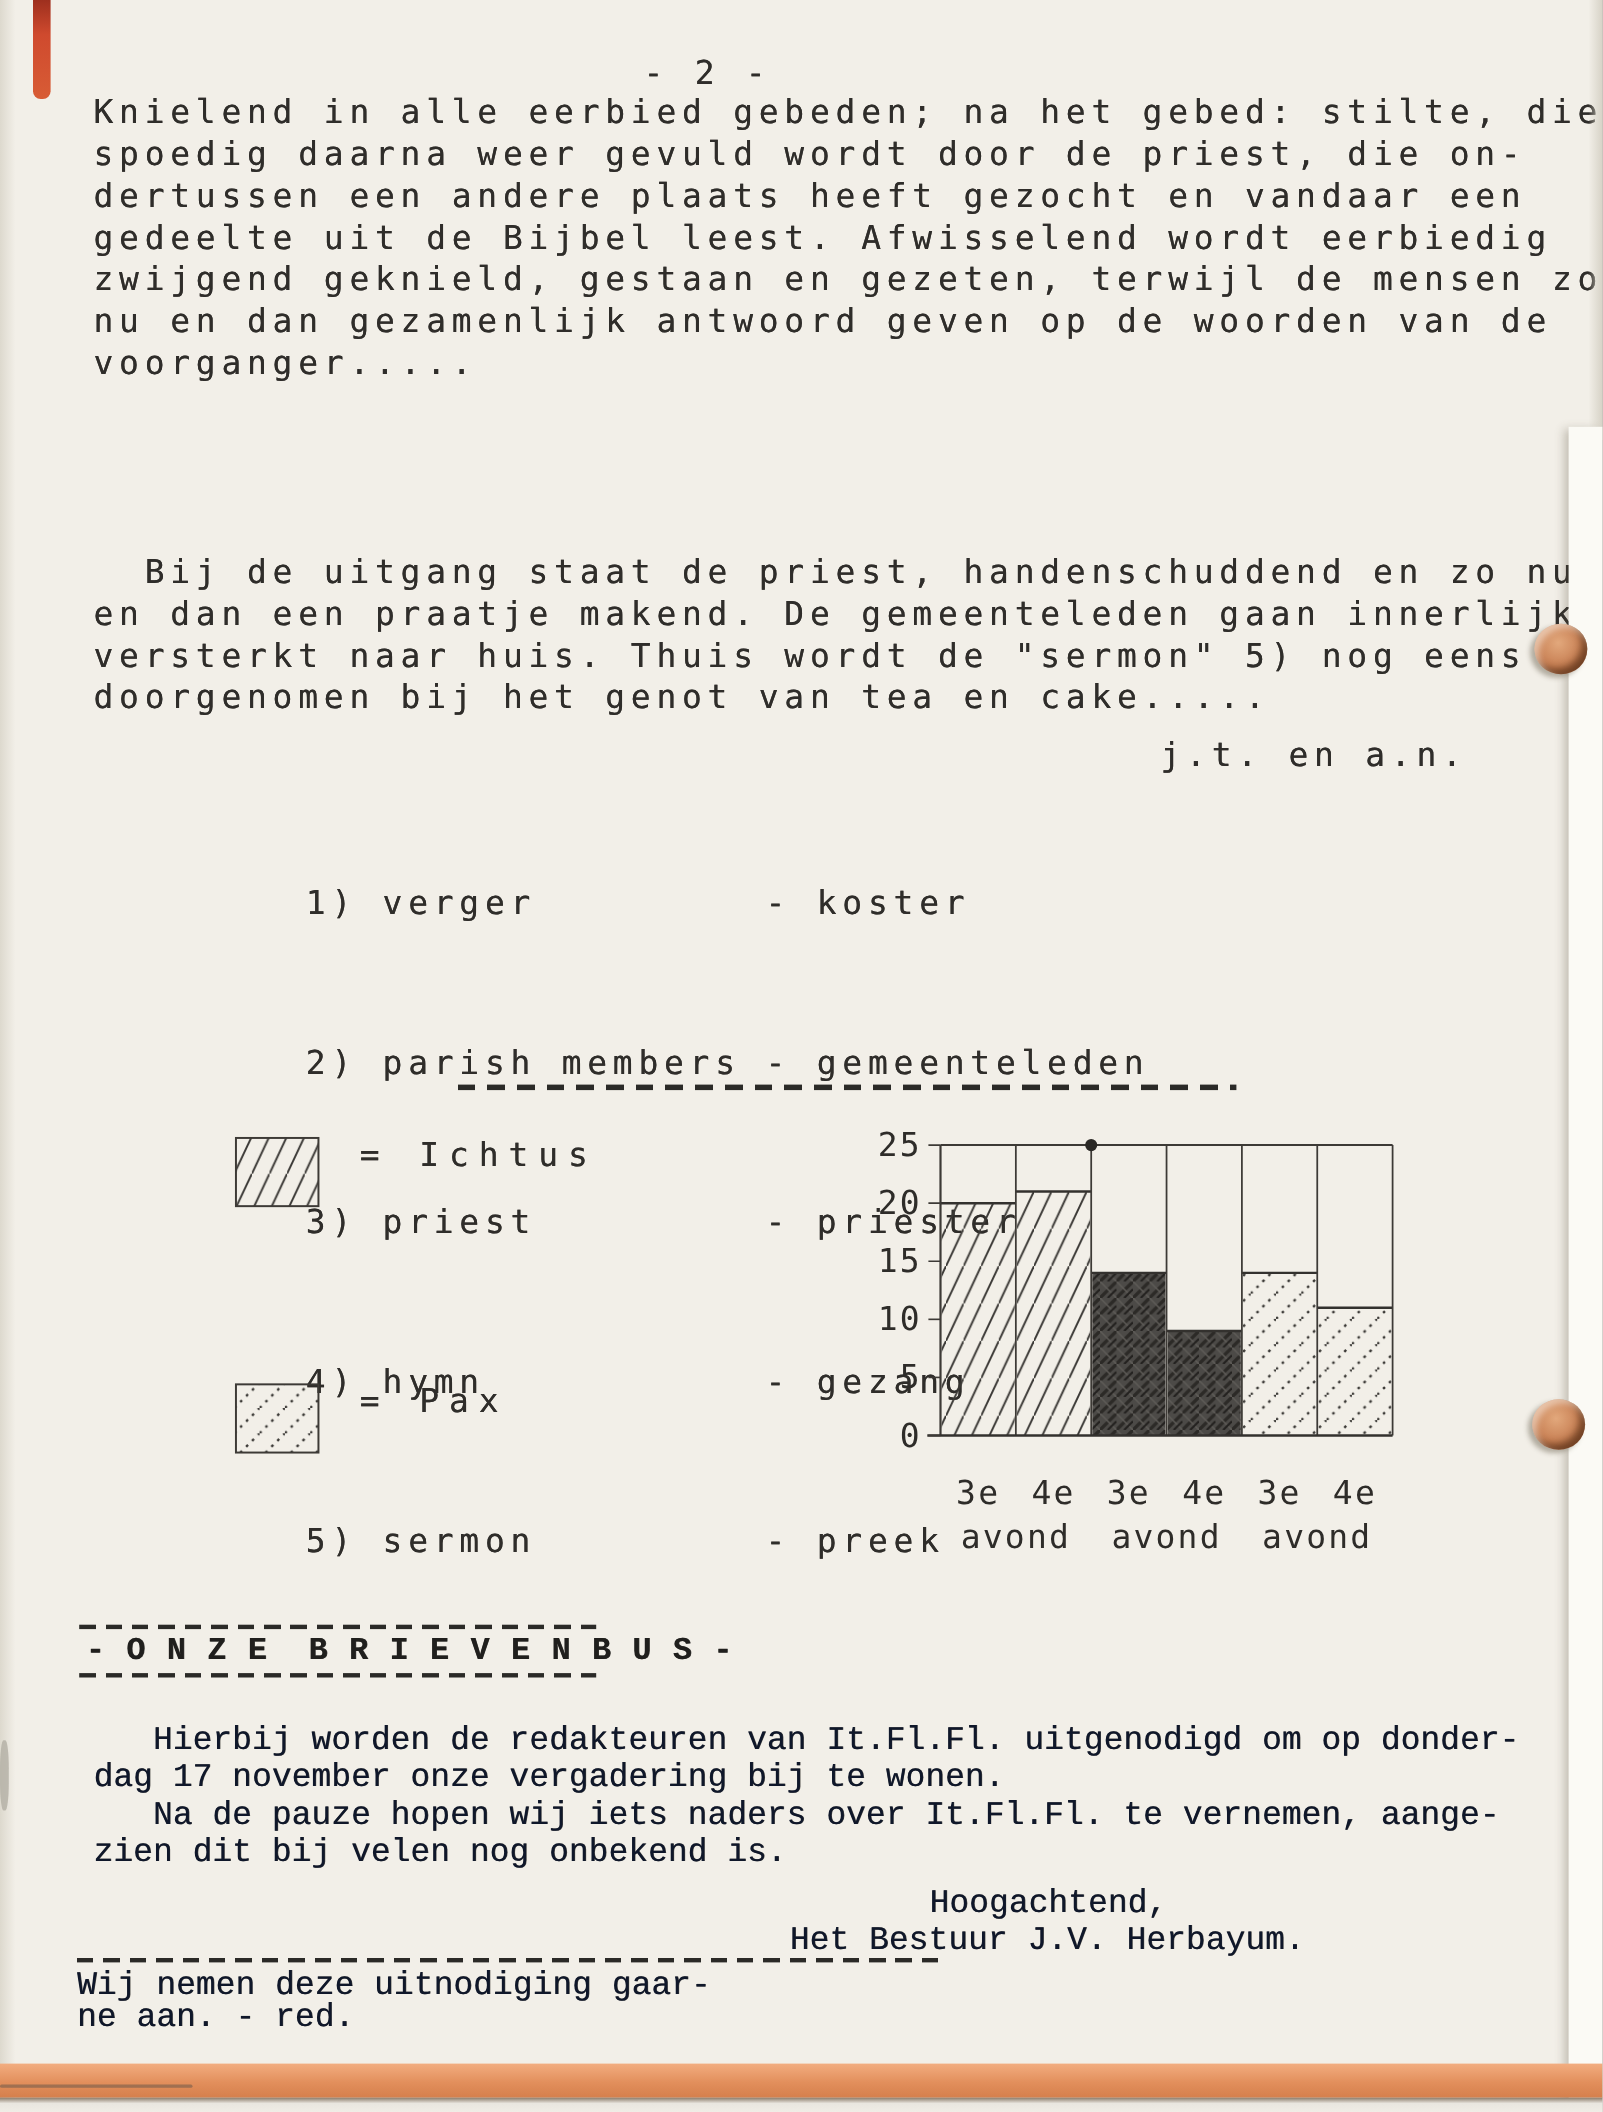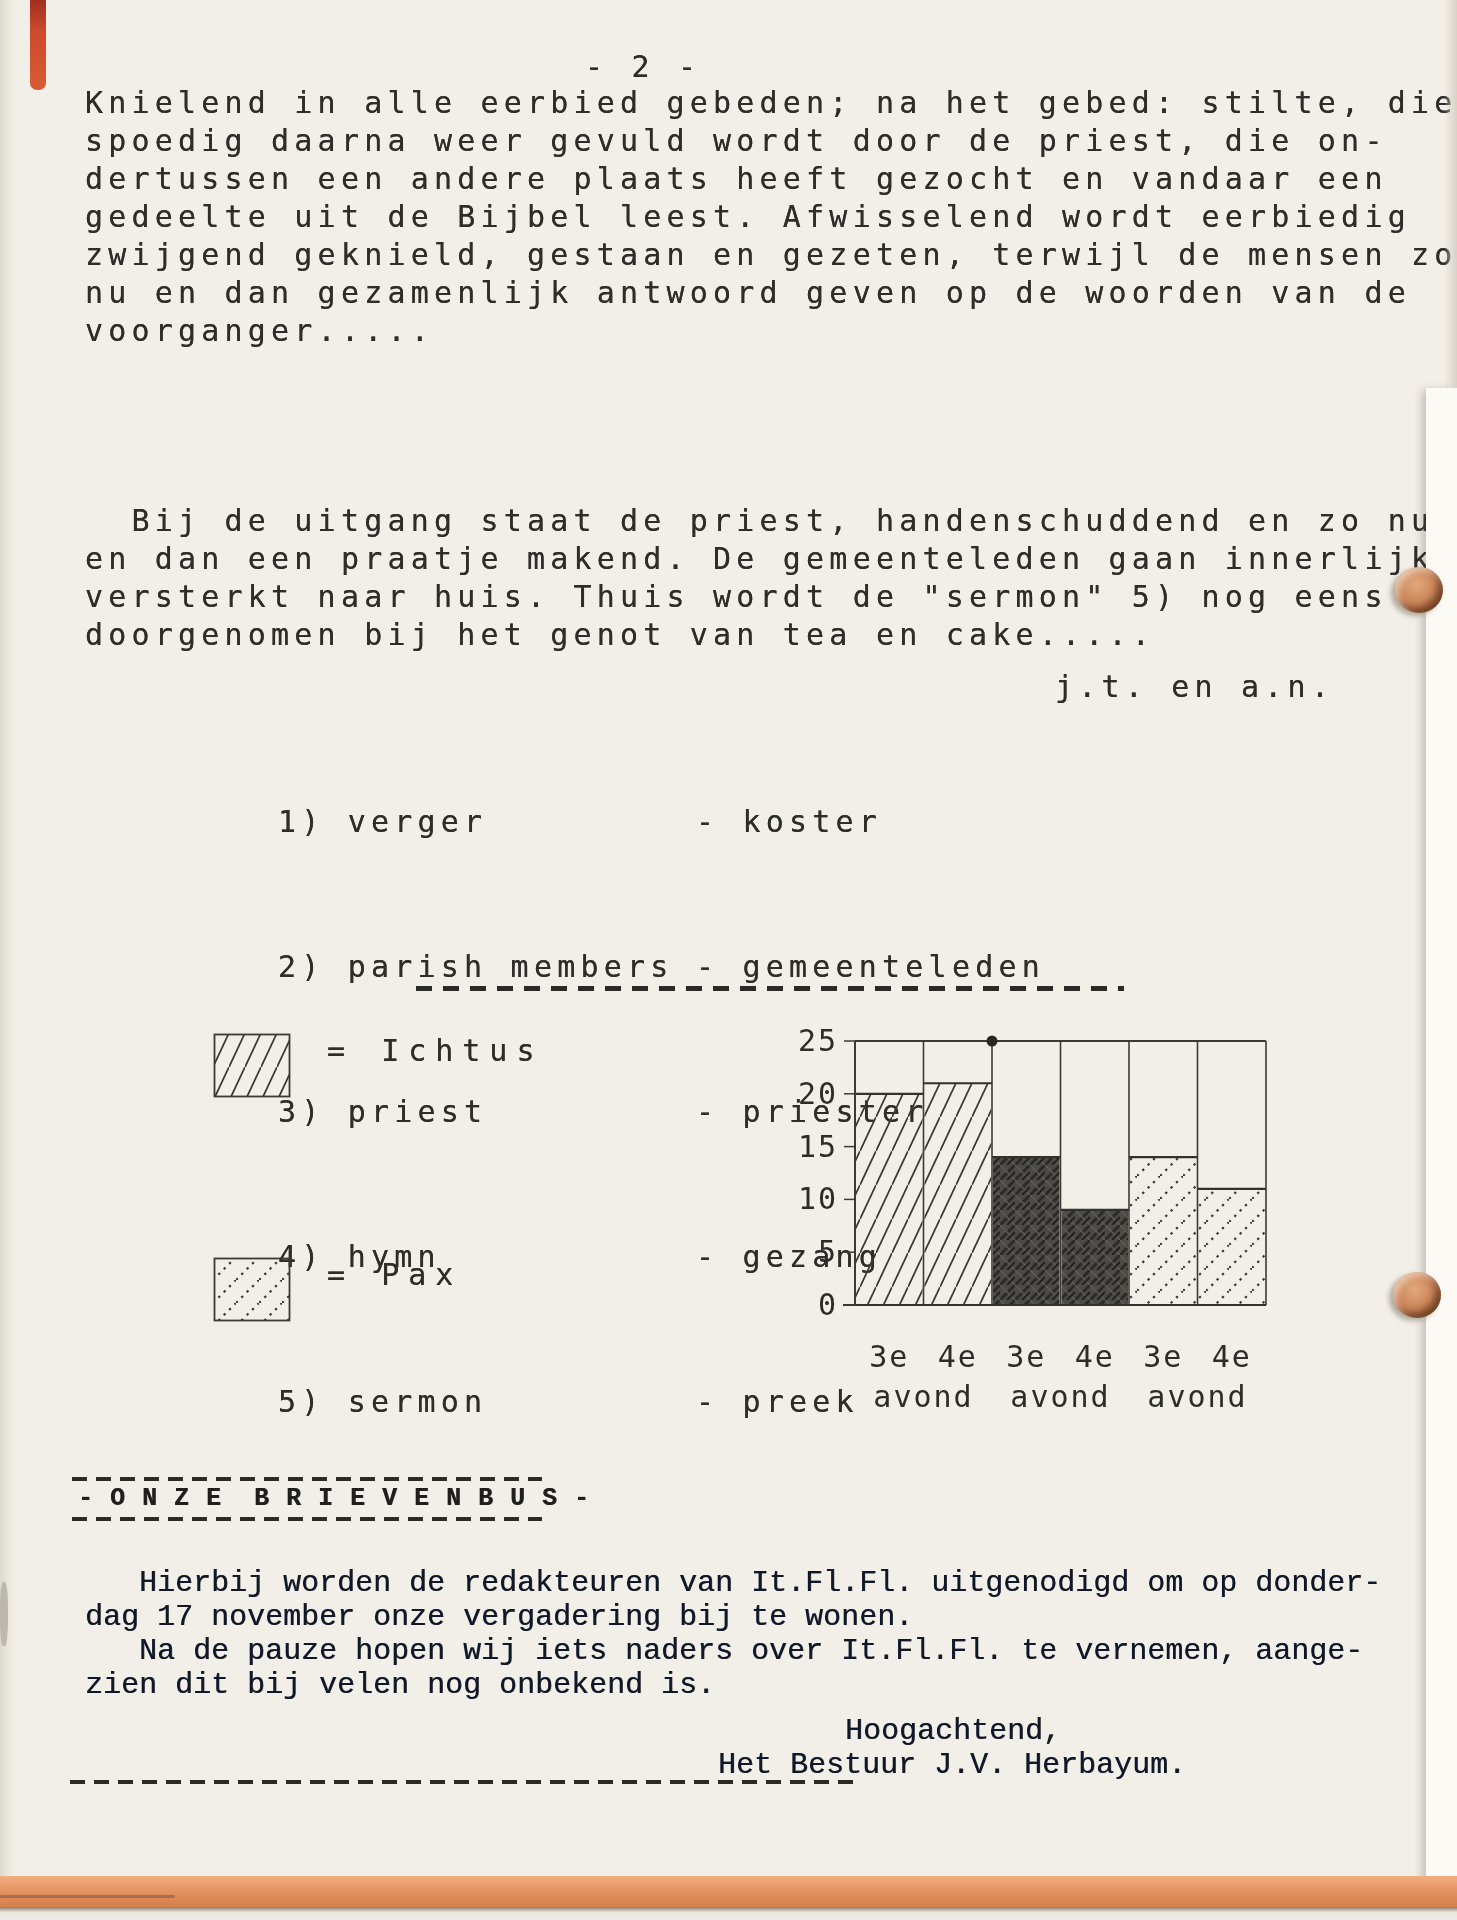--- a/index.html
+++ b/index.html
@@ -26,21 +26,21 @@
   .dashline{
     height:4px;
     background:repeating-linear-gradient(90deg,#2b2a27 0 15px,rgba(0,0,0,0) 15px 24px);
   }
   .chart-title-underline{
     height:5px;
     background:repeating-linear-gradient(90deg,#2b2a27 0 16px,rgba(0,0,0,0) 16px 27px);
   }
   .brieven-head{
     font-family:"Liberation Mono",monospace;font-weight:bold;
-    font-size:25px;letter-spacing:1px;color:#201f1d;
+    font-size:29px;letter-spacing:1px;color:#201f1d;
     text-shadow:.4px 0 0 rgba(32,31,29,.8);white-space:pre;
     padding:3px 0 4px 6px;
   }
   .legend-row{display:flex;align-items:flex-start;gap:36px;}
   .legend-label{
     font-family:"DejaVu Sans Mono",monospace;font-size:30px;
     letter-spacing:.30em;color:#2f2d2a;text-shadow:0 0 .6px rgba(47,45,42,.85);
     white-space:pre;
   }
   #chart-svg text.tick{
@@ -203,20 +203,22 @@
 
   <pre class="abs serif" style="left:85px;top:1566px;">   Hierbij worden de redakteuren van It.Fl.Fl. uitgenodigd om op donder-
 dag 17 november onze vergadering bij te wonen.
    Na de pauze hopen wij iets naders over It.Fl.Fl. te vernemen, aange-
 zien dit bij velen nog onbekend is.</pre>
 
   <div class="abs serif" style="left:845px;top:1714px;">Hoogachtend,</div>
   <div class="abs serif" style="left:718px;top:1748px;">Het Bestuur J.V. Herbayum.</div>
 
   <div class="abs dashline" style="left:70px;top:1780px;width:786px;"></div>
+  <pre class="abs serif" style="left:70px;top:1792px;line-height:29px;">Wij nemen deze uitnodiging gaar-
+ne aan. - red.</pre>
 
   <div class="abs left-edge"></div>
   <div class="abs red-tab"></div>
   <div class="abs right-edge-top"></div>
   <div class="abs right-band"></div>
   <div class="abs punch-hole" style="left:1395px;top:567px;"></div>
   <div class="abs punch-hole" style="left:1393px;top:1272px;"></div>
   <div class="abs gray-mark"></div>
   <div class="abs strip-orange"></div>
   <div class="abs strip-pencil"></div>

